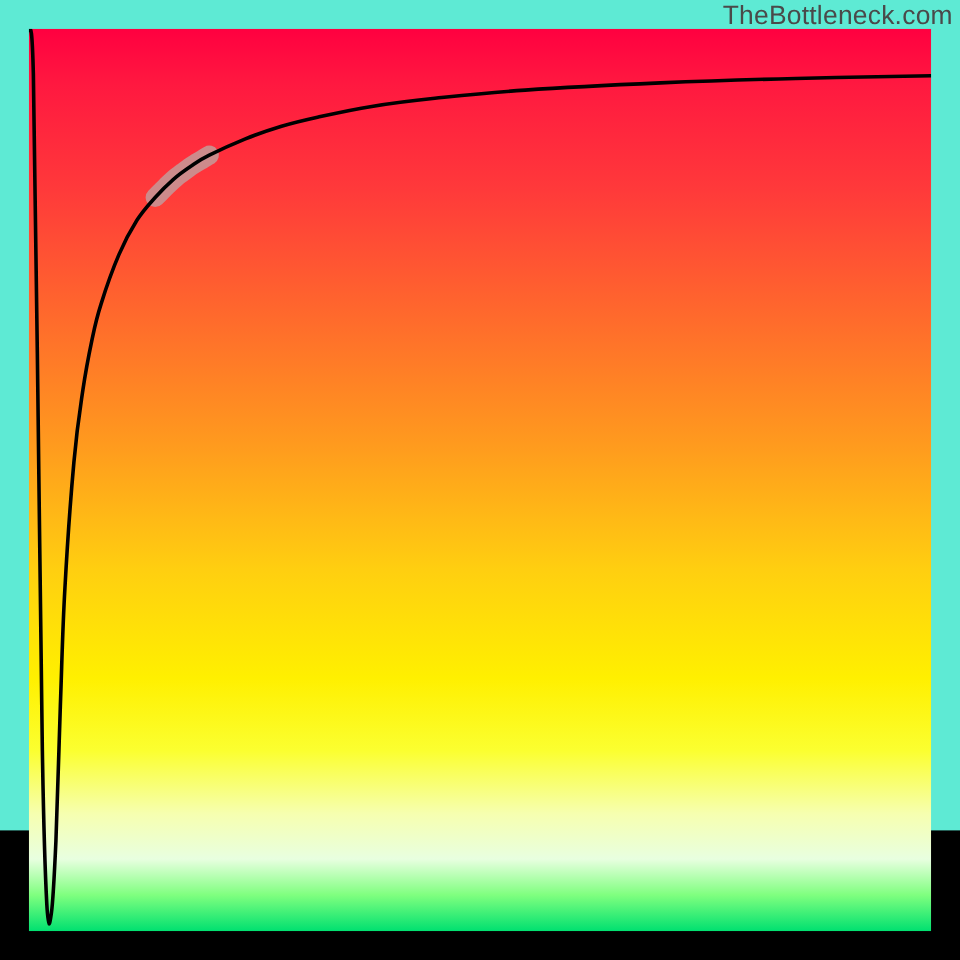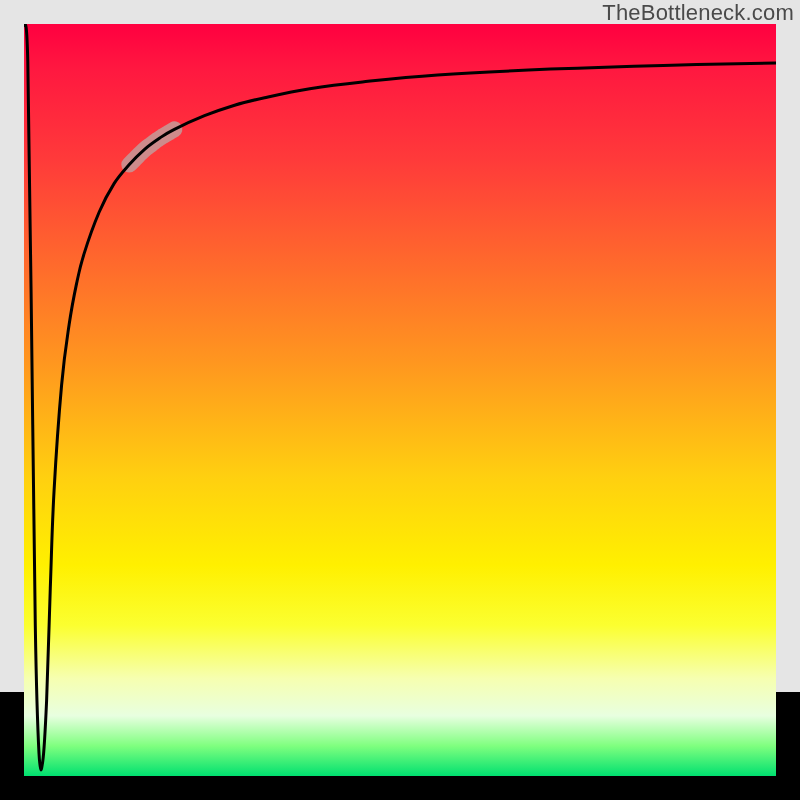--- a/index.html
+++ b/index.html
@@ -7,21 +7,21 @@
     padding: 0;
     width: 800px;
     height: 800px;
     background: #000;
     font-family: Arial, Helvetica, sans-serif;
   }
   .outer {
     width: 800px;
     height: 692px;
     position: relative;
-    background: #e5e5e5;
+    background: #5eead4;
   }
   .plot {
     position: absolute;
     left: 24px;
     top: 24px;
     width: 752px;
     height: 752px;
     overflow: hidden;
   }
   .gradient {

